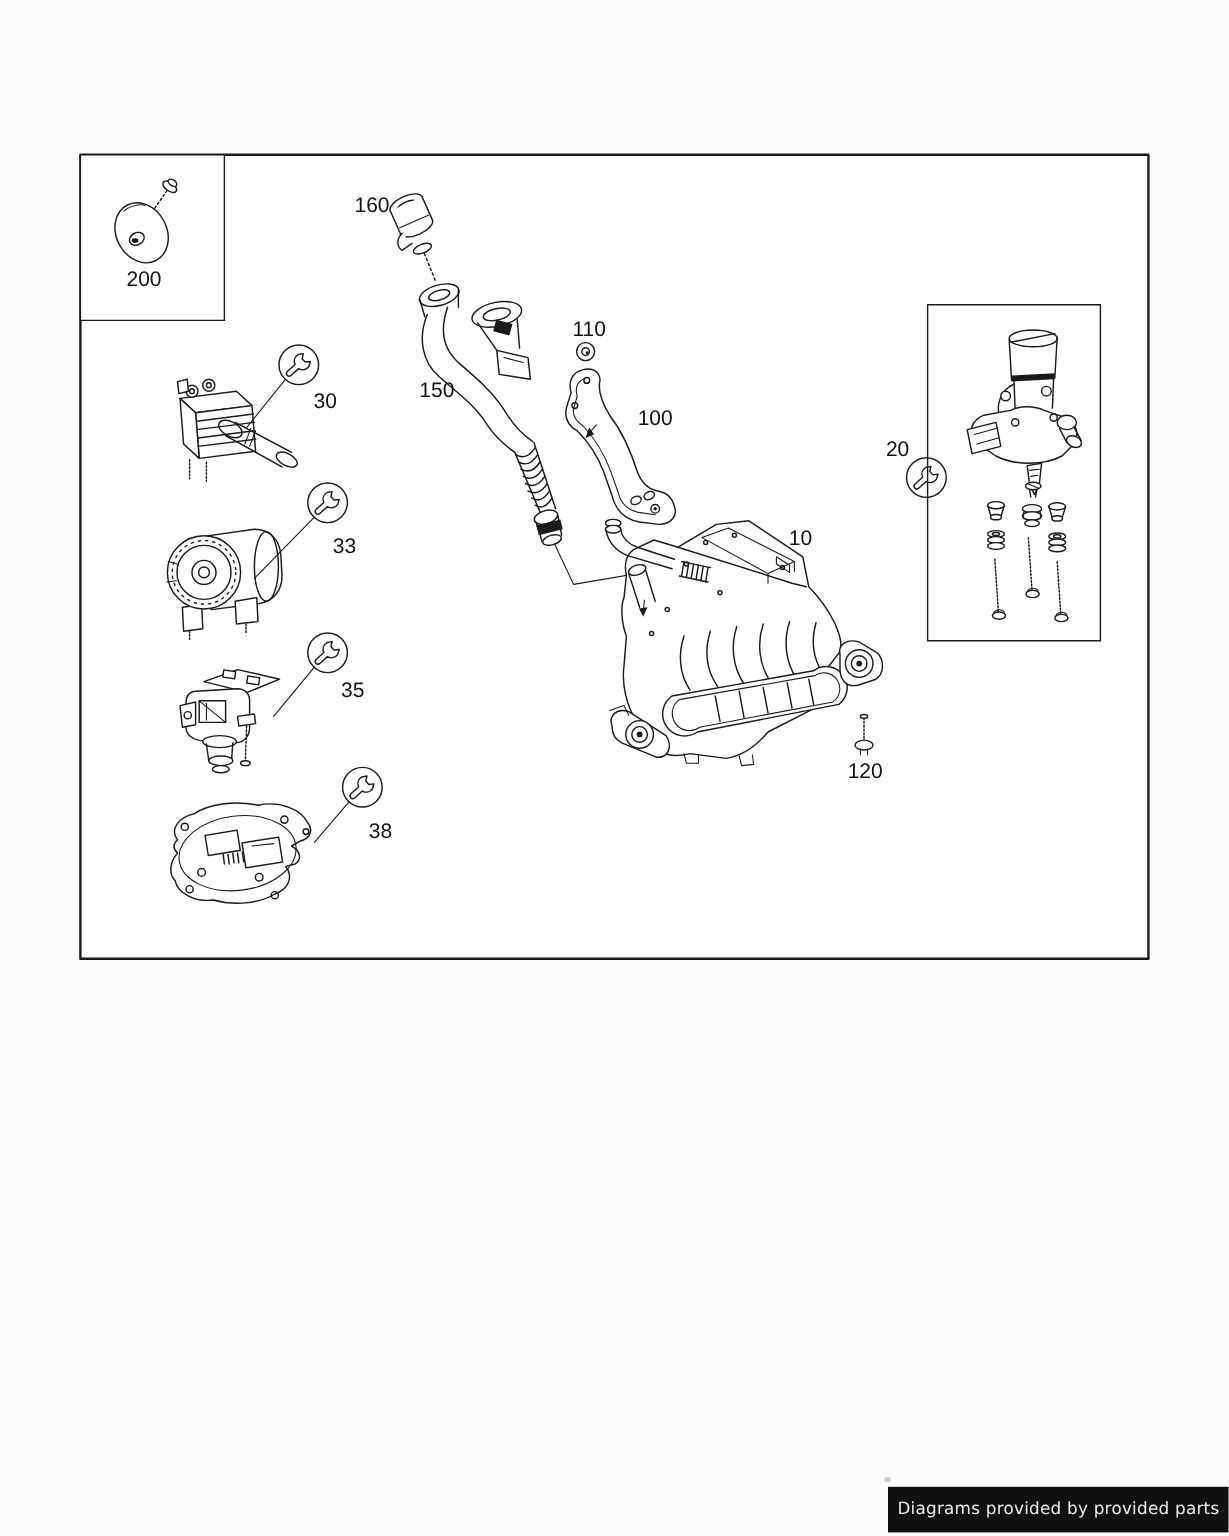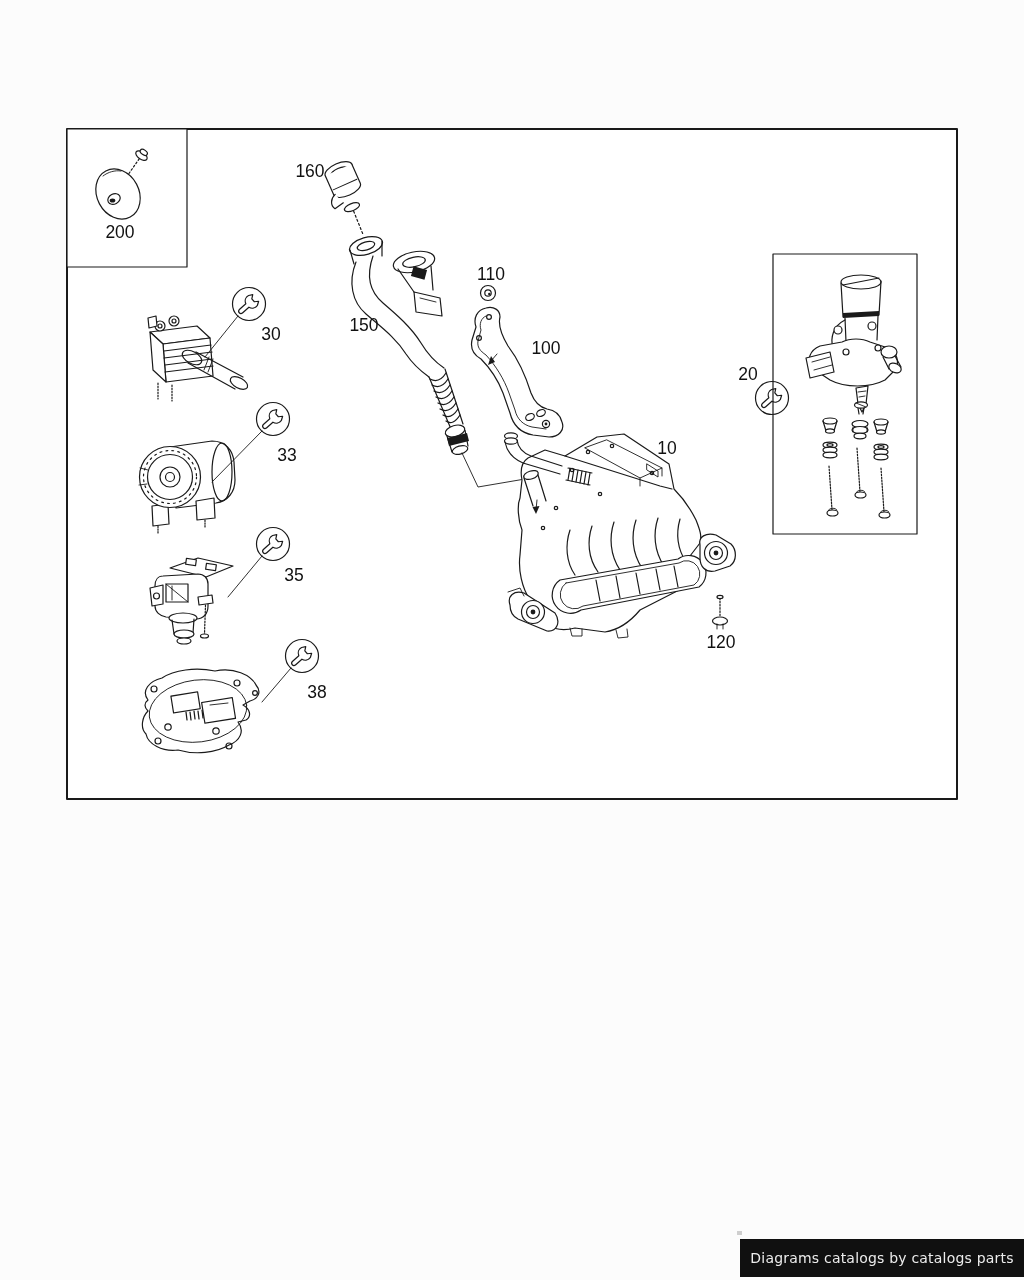--- a/index.html
+++ b/index.html
@@ -384,16 +384,16 @@
     <text x="317" y="698">38</text>
     <text x="748" y="380">20</text>
     <text x="667" y="454">10</text>
     <text x="721" y="648">120</text>
   </g>
 </svg>
 
   <div class="speck"></div>
 
   <div class="watermark">
-    <span>Diagrams catalogs by catalogs parts</span>
+    <span>Diagrams provided by provided parts</span>
   </div>
 
 </div>
 
 </body></html>

